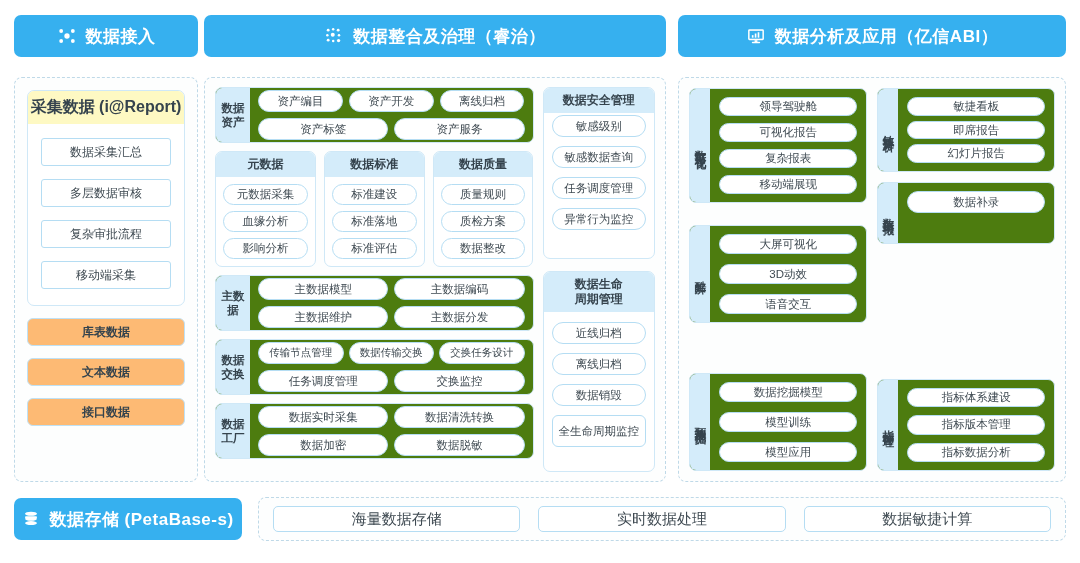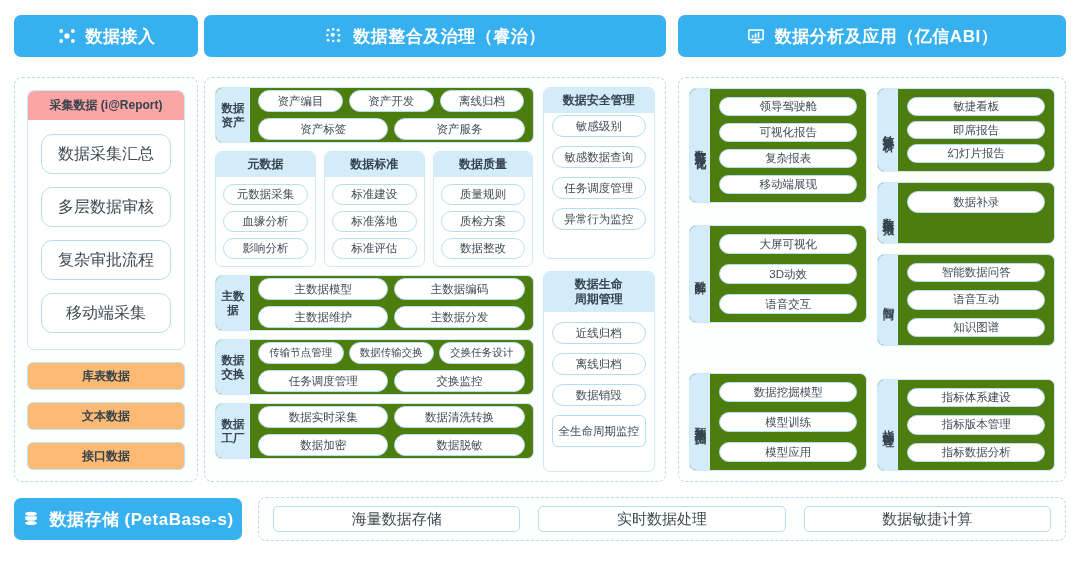--- a/index.html
+++ b/index.html
@@ -50,23 +50,23 @@
   .colcard > .cap {
     background: #d4ecfa; color: #35434d; font-size: 12px; font-weight: bold;
     text-align: center; padding: 5px 2px; line-height: 1.25;
   }
   .colcard > .items { display: flex; flex-direction: column; gap: 7px; padding: 8px 8px; flex: 1; }
 
   
   .col-left { position: absolute; left: 14px; top: 15px; width: 184px; }
   .col-left .panel { position: absolute; left: 0; top: 62px; width: 184px; height: 405px; padding: 12px 12px; }
   .acq { border: 1px solid #cfe8f7; border-radius: 7px; overflow: hidden; background: #fff; }
-  .acq .cap { background: #fca5a5; font-size: 12px; font-weight: bold; text-align: center; padding: 6px 2px; color: #35434d; }
+  .acq .cap { background: #fef9c3; font-size: 16px; font-weight: bold; text-align: center; padding: 6px 2px; color: #35434d; }
   .acq .items { display: flex; flex-direction: column; gap: 13px; padding: 14px 13px 16px; }
-  .acq .items .pill { height: 40px; border-radius: 11px; font-size: 16px; }
+  .acq .items .pill { height: 28px; border-radius: 3px; font-size: 12px; }
   .bigpill {
     border: 1px solid #bfe1f5; border-radius: 6px; background: #fdba74;
     height: 28px; display: flex; align-items: center; justify-content: center;
     font-size: 12px; color: #35434d; font-weight: bold; margin-top: 12px;
   }
 
   
   .col-mid { position: absolute; left: 204px; top: 15px; width: 462px; }
   .col-mid .panel { position: absolute; left: 0; top: 62px; width: 462px; height: 405px; padding: 9px 10px; }
   .mid-grid { display: flex; gap: 9px; height: 100%; }
@@ -337,30 +337,20 @@
             </div>
           </div>
           <div class="card" style="flex:0 0 62px">
             <div class="side vert">
               <span>数据填报</span>
             </div>
             <div class="body" style="gap:7px">
               <div class="pill">数据补录</div>
             </div>
           </div>
-          <div class="card" style="flex:0 0 92px">
-            <div class="side vert">
-              <span>智问</span>
-            </div>
-            <div class="body" style="gap:8px">
-              <div class="pill">智能数据问答</div>
-              <div class="pill">语音互动</div>
-              <div class="pill">知识图谱</div>
-            </div>
-          </div>
           <div class="card" style="flex:0 0 92px;margin-top:auto;margin-bottom:0">
             <div class="side vert">
               <span>指标管理</span>
             </div>
             <div class="body" style="gap:8px">
               <div class="pill">指标体系建设</div>
               <div class="pill">指标版本管理</div>
               <div class="pill">指标数据分析</div>
             </div>
           </div>

